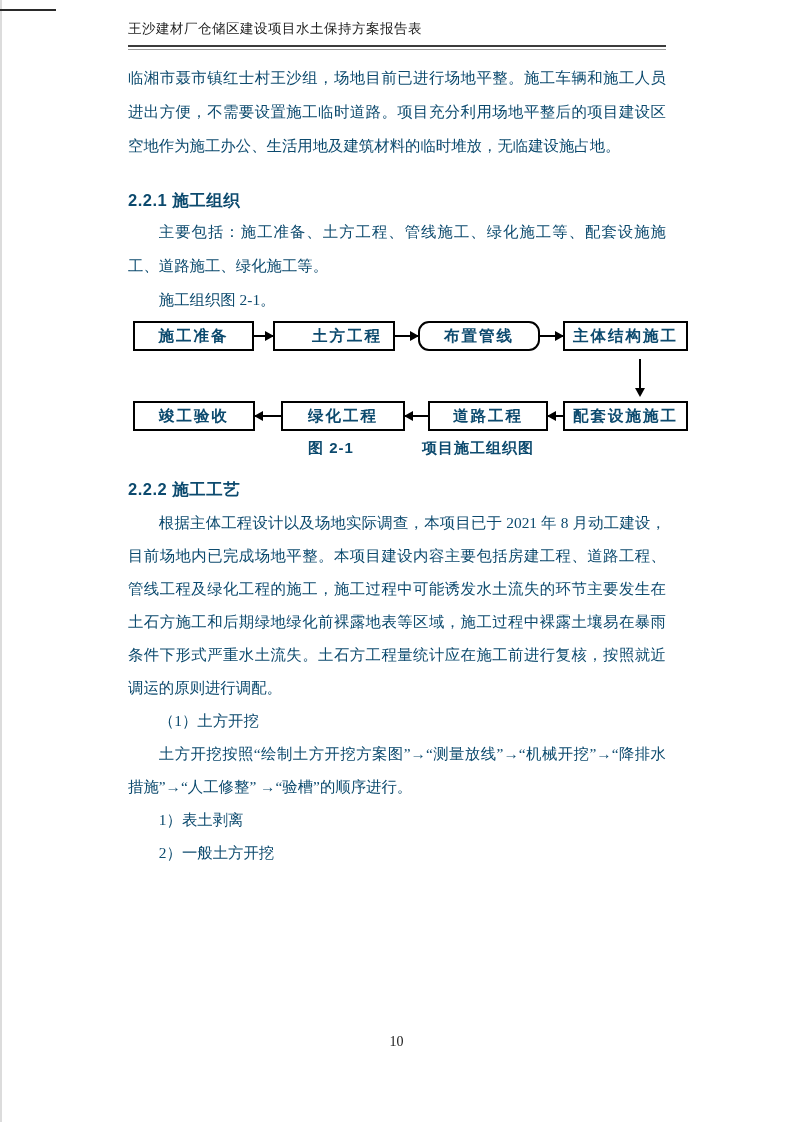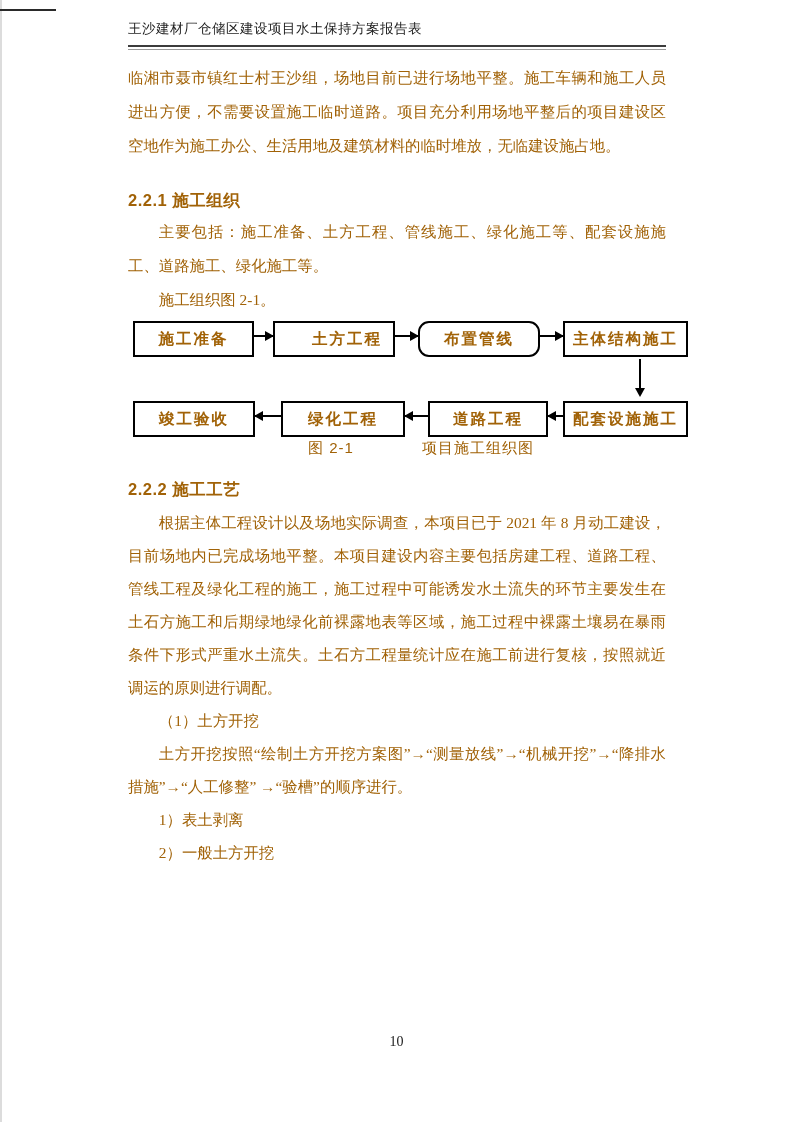--- a/index.html
+++ b/index.html
@@ -8,38 +8,38 @@
     font-family:"Liberation Serif","DejaVu Serif",serif;color:#141414;
     overflow:hidden;
   }
   .edge-strip{position:absolute;left:0;top:0;width:2px;height:100%;background:#dcdcdc;}
   .scan-line{position:absolute;left:0;top:9px;width:56px;height:2px;background:#2a2a2a;}
 
   .header{margin:0 127px 0 128px;padding-top:20px;}
   .header-title{font-size:13.5px;letter-spacing:.5px;color:#1c1c1c;}
   .header-rule{margin-top:7px;border-top:2px solid #3c3c3c;border-bottom:1px solid #9a9a9a;height:2px;}
 
-  .body{margin:0 127px 0 128px;font-size:15.4px;line-height:34px;color:#a16207;}
+  .body{margin:0 127px 0 128px;font-size:15.4px;line-height:34px;color:#0c4a6e;}
   .lower{line-height:33px;}
   .ln{text-align:justify;text-align-last:justify;}
   .ln-end{text-align:left;}
   .ind{text-indent:2em;}
   .mt-intro{margin-top:11px;}
 
   .h1{font-family:"Liberation Sans","DejaVu Sans",sans-serif;font-weight:bold;
       font-size:23px;line-height:30px;margin-top:17px;letter-spacing:1px;}
   .h2{font-family:"Liberation Sans","DejaVu Sans",sans-serif;font-weight:bold;
       font-size:16.5px;line-height:22px;margin-top:26px;letter-spacing:.5px;}
   .h2-b{margin-top:20px;}
   .mt-para{margin-top:4px;}
   .mt-proc{margin-top:6px;}
 
   .flow{position:relative;height:116px;margin-top:2px;width:562px;}
   .fbox{
-    position:absolute;box-sizing:border-box;height:36px;border:2px solid #000;background:#fff;
+    position:absolute;box-sizing:border-box;height:30px;border:2px solid #000;background:#fff;
     display:flex;align-items:center;justify-content:center;
     font-family:"Liberation Sans","DejaVu Sans",sans-serif;font-weight:bold;
     font-size:15.5px;line-height:1;letter-spacing:2px;white-space:nowrap;
   }
   .r1{top:2px;} .r2{top:82px;}
   .arr{position:absolute;height:2px;background:#000;}
   .arr.right::after{
     content:"";position:absolute;right:-1px;top:-4px;width:0;height:0;
     border-left:9px solid #000;border-top:5px solid transparent;border-bottom:5px solid transparent;
   }
@@ -47,21 +47,21 @@
     content:"";position:absolute;left:-1px;top:-4px;width:0;height:0;
     border-right:9px solid #000;border-top:5px solid transparent;border-bottom:5px solid transparent;
   }
   .varr{position:absolute;width:2px;background:#000;}
   .varr::after{
     content:"";position:absolute;left:-4px;bottom:-9px;width:0;height:0;
     border-top:9px solid #000;border-left:5px solid transparent;border-right:5px solid transparent;
   }
   .fcap{
     display:flex;justify-content:center;gap:68px;margin-left:48px;margin-top:3px;
-    font-family:"Liberation Sans","DejaVu Sans",sans-serif;font-weight:normal;
+    font-family:"Liberation Sans","DejaVu Sans",sans-serif;font-weight:bold;
     font-size:15px;line-height:20px;letter-spacing:1px;
   }
   .footer{position:absolute;left:0;top:1034px;width:100%;text-align:center;
           font-size:14px;color:#1a1a1a;}
 </style>
 </head>
 <body>
 
 <div class="page">
   <div class="edge-strip"></div>

